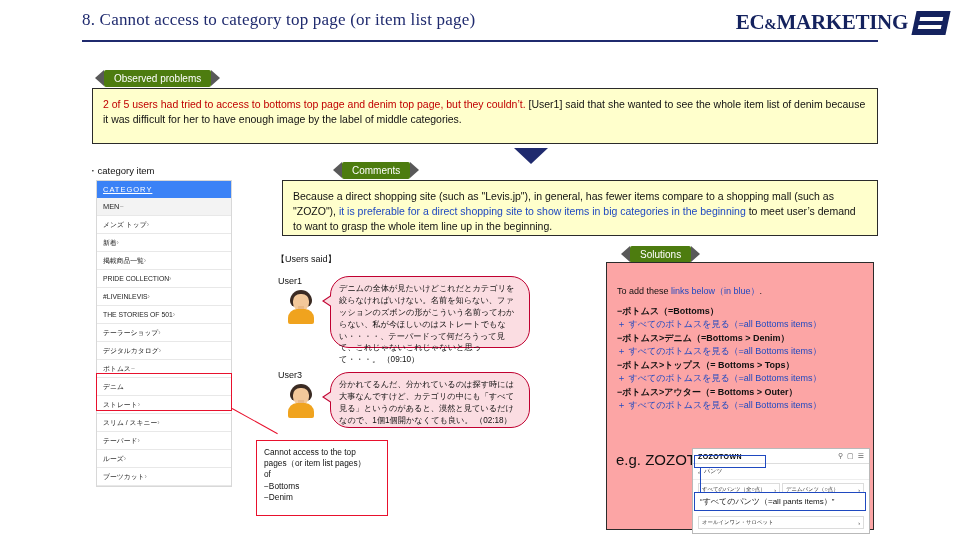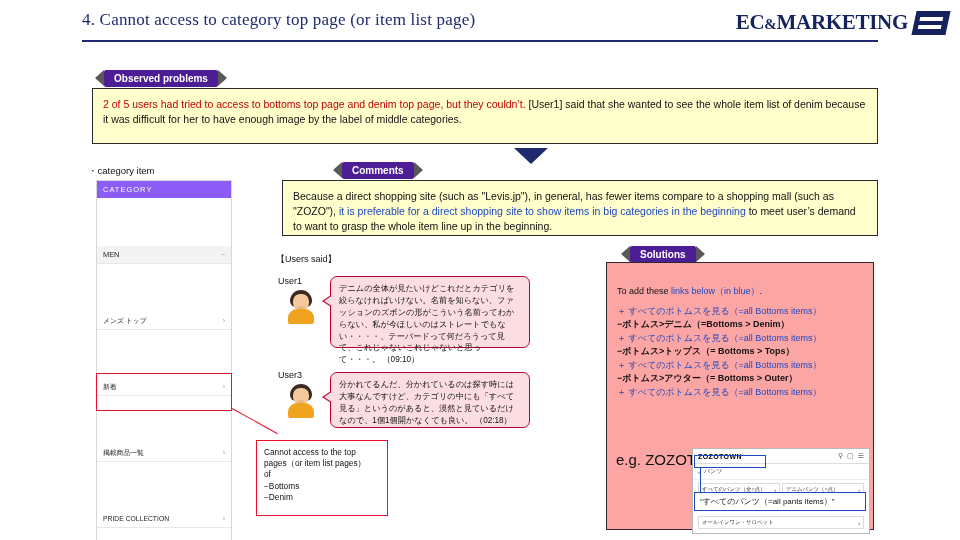--- a/index.html
+++ b/index.html
@@ -75,24 +75,24 @@
     background: #ffffff;
   }
   .badge.importance { background: #ffffcc; }
   .stars { color: #e63312; letter-spacing: 1px; }
   .stars.dark { color: #1a1a1a; }
 
   
   .pill {
     position: absolute;
     height: 17px;
-    background: #4c1d95;
+    background: #4d7c0f;
     color: #ffffff;
     font-size: 10px;
-    font-weight: bold;
+    font-weight: normal;
     display: flex; align-items: center; justify-content: center;
     padding: 0 10px;
     border-radius: 2px;
   }
   .pill::before {
     content: "";
     position: absolute;
     left: -9px; top: 0;
     width: 0; height: 0;
     border-top: 8.5px solid transparent;
@@ -142,37 +142,37 @@
   }
   .catmenu {
     position: absolute;
     left: 96px; top: 180px;
     width: 136px;
     border: 1px solid #d8d8d8;
     background: #ffffff;
     box-sizing: border-box;
   }
   .catmenu-head {
-    background: #8b5cf6;
+    background: #3b82f6;
     color: #ffffff;
     font-size: 7.5px;
     letter-spacing: 1px;
     padding: 4px 6px;
+    text-decoration: underline;
   }
   .catrow {
     display: flex;
     align-items: center;
-    justify-content: space-between;
+    justify-content: flex-start;
     font-size: 6.8px;
     color: #222;
     padding: 4px 6px;
     border-bottom: 1px solid #e8e8e8;
     background: #ffffff;
     height: 9px;
-    margin-top: 48px;
   }
   .catrow.first { background: #f3f3f3; font-size: 7.4px; }
   .catrow .chev { color: #9a9a9a; font-size: 7px; }
   .catrow .dash { color: #9a9a9a; font-size: 7px; }
 
   
   .red-rect {
     position: absolute;
     border: 1.6px solid #e8112d;
     box-sizing: border-box;
@@ -235,21 +235,21 @@
     position: absolute;
     left: 12px; top: 16px;
     width: 6px; height: 5px;
     background: #e8b887;
   }
 
   .bubble {
     position: absolute;
     background: #fbdde2;
     border: 1.4px solid #c00030;
-    border-radius: 7px;
+    border-radius: 19px;
     box-sizing: border-box;
     padding: 6px 8px;
     font-size: 8.2px;
     line-height: 1.45;
     color: #111;
   }
   .bubble::before {
     content: "";
     position: absolute;
     left: -9px; top: 18px;
@@ -359,21 +359,21 @@
   .zozo-connector {
     position: absolute;
     border-left: 1.4px solid #1f49c0;
   }
 </style>
 </head>
 <body>
 
 <div class="slide">
 
-  <div class="title-bar">4. Cannot access to category top page (or item list page)</div>
+  <div class="title-bar">8. Cannot access to category top page (or item list page)</div>
   <div class="header-rule"></div>
   <div class="logo">
     <div class="logo-text">
       <span>EC</span><span class="amp">&amp;</span><span>MARKETING</span>
     </div>
     <div class="logo-mark"></div>
   </div>
 
 
   <div class="pill" style="left:104px; top:70px;">Observed problems</div>
@@ -497,20 +497,21 @@
   </div>
 
   <div class="pill" style="left:630px; top:246px;">Solutions</div>
   <div class="solutions">
     <div class="sol-body">
       <div>
         <span>To add these</span>
         <span class="blue">links below（in blue）</span><span>.</span>
       </div>
       <div style="height:6px"></div>
+      <div class="bold">−ボトムス（=Bottoms）</div>
       <div class="blue">＋ すべてのボトムスを見る（=all Bottoms items）</div>
       <div class="bold">−ボトムス&gt;デニム（=Bottoms &gt; Denim）</div>
       <div class="blue">＋ すべてのボトムスを見る（=all Bottoms items）</div>
       <div class="bold">−ボトムス&gt;トップス（= Bottoms &gt; Tops）</div>
       <div class="blue">＋ すべてのボトムスを見る（=all Bottoms items）</div>
       <div class="bold">−ボトムス&gt;アウター（= Bottoms &gt; Outer）</div>
       <div class="blue">＋ すべてのボトムスを見る（=all Bottoms items）</div>
     </div>
   </div>
   <div class="eg">e.g. ZOZOTOWN</div>

